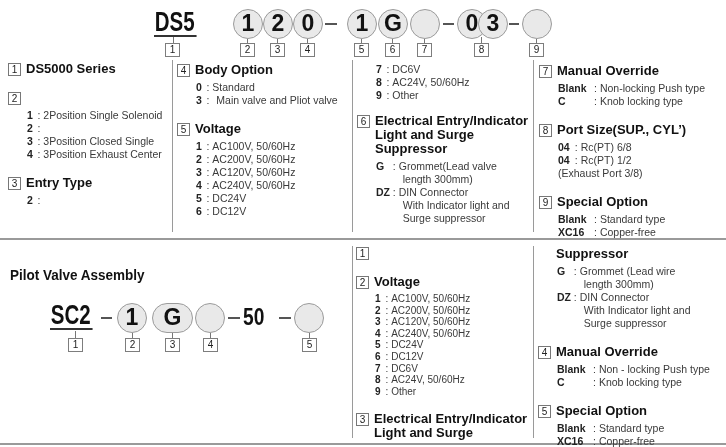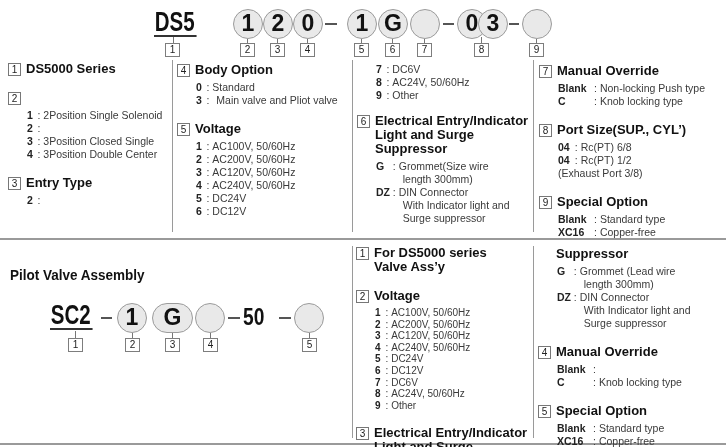--- a/index.html
+++ b/index.html
@@ -123,21 +123,21 @@
           <span class="icode" style="width: 7.4px;">3</span>
           <span class="icolon">:</span>
           <span class="idesc">
             <div>3Position Closed Single</div>
           </span>
         </div>
         <div class="item">
           <span class="icode" style="width: 7.4px;">4</span>
           <span class="icolon">:</span>
           <span class="idesc">
-            <div>3Position Double Center</div>
+            <div>3Position Exhaust Center</div>
           </span>
         </div>
       </div>
     </div>
     <div class="block">
       <div class="bhead">
         <span class="bnum">3</span>
         <div>
           <div>Entry Type</div>
         </div>
@@ -261,21 +261,21 @@
           <div>Electrical Entry/Indicator</div>
           <div>Light and Surge</div>
           <div>Suppressor</div>
         </div>
       </div>
       <div class="items">
         <div class="item">
           <span class="icode" style="width: 13.8px;">G</span>
           <span class="icolon">:</span>
           <span class="idesc">
-            <div>Grommet(Size wire</div>
+            <div>Grommet(Lead valve</div>
             <div class="cont">length 300mm)</div>
           </span>
         </div>
         <div class="item">
           <span class="icode" style="width: 13.8px;">DZ</span>
           <span class="icolon">:</span>
           <span class="idesc">
             <div>DIN Connector</div>
             <div class="cont">With Indicator light and</div>
             <div class="cont">Surge suppressor</div>
@@ -396,24 +396,20 @@
   <div class="nbox" style="left:125px;top:338px;">2</div>
   <div class="nbox" style="left:165px;top:338px;">3</div>
   <div class="nbox" style="left:203px;top:338px;">4</div>
   <div class="nbox" style="left:302px;top:338px;">5</div>
 </div>
 
 <div class="col" id="lcol1" style="left:356px;top:246px;width:174px;">
     <div class="block">
       <div class="bhead">
         <span class="bnum">1</span>
-        <div>
-          <div>For DS5000 series</div>
-          <div>Valve Ass’y</div>
-        </div>
       </div>
     </div>
     <div class="block">
       <div class="bhead">
         <span class="bnum">2</span>
         <div>
           <div>Voltage</div>
         </div>
       </div>
       <div class="items">
@@ -524,20 +520,23 @@
       <div class="bhead">
         <span class="bnum">4</span>
         <div>
           <div>Manual Override</div>
         </div>
       </div>
       <div class="items">
         <div class="item">
           <span class="icode" style="width: 33px;">Blank</span>
           <span class="icolon">:</span>
+          <span class="idesc">
+            <div>Non - locking Push type</div>
+          </span>
         </div>
         <div class="item">
           <span class="icode" style="width: 33px;">C</span>
           <span class="icolon">:</span>
           <span class="idesc">
             <div>Knob locking type</div>
           </span>
         </div>
       </div>
     </div>

